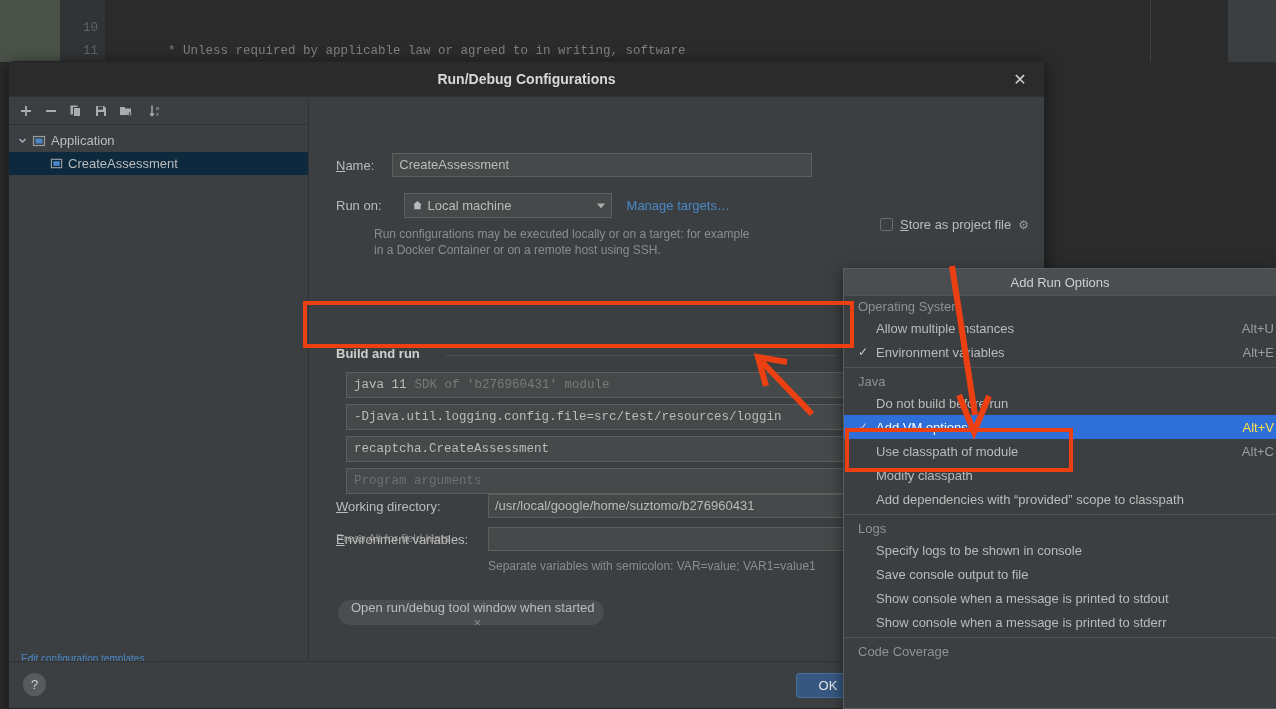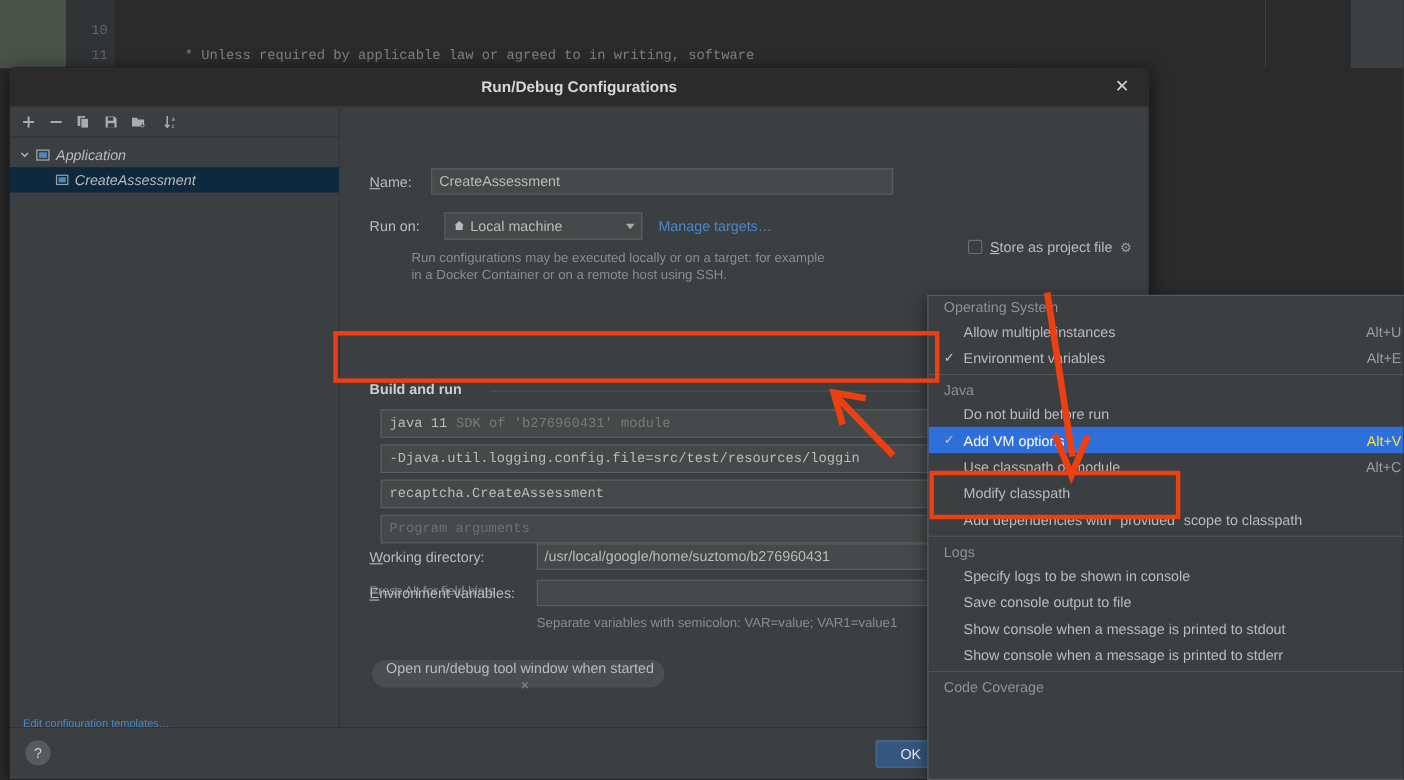--- a/index.html
+++ b/index.html
@@ -92,21 +92,21 @@
   }
   .tb-btn {
     width: 22px; height: 22px;
     display: flex; align-items: center; justify-content: center;
     cursor: pointer;
   }
   .tb-btn svg { display: block; }
   #cfg-tree { padding-top: 4px; }
   .tree-row {
     height: 23px; display: flex; align-items: center;
-    padding-left: 6px; cursor: pointer; font-style: italic;
+    padding-left: 6px; cursor: pointer;
   }
   .tree-row.selected { background: #0d293e; }
   .chevron {
     width: 14px; display: flex; align-items: center; justify-content: center;
     color: #a9b7c6;
   }
   .tree-label { margin-left: 5px; color: #bbbbbb; }
   .tree-row.child { padding-left: 41px; }
   #edit-templates {
     position: absolute; left: 12px; bottom: 10px;
@@ -388,21 +388,21 @@
     </div>
 
     <div id="store-chk">
       <span class="cbox"></span>
       <span><u>S</u>tore as project file</span>
       <span class="gear">⚙</span>
     </div>
 
     <div class="form-row" style="left:26px; top:95px;">
       <span class="flabel">Run on:</span>
-      <div class="combo" style="width:180px; margin-left:22px;">
+      <div class="combo" style="width:208px; margin-left:22px;">
         <span style="margin-right:5px;display:flex;align-items:center">
           <svg width="11" height="11" viewBox="0 0 12 12">
               <path d="M6 1L1.3 5.2h1.2V10h6.9V5.2h1.3z" fill="#b8bbbe"></path>
             </svg>
         </span>
         <span>Local machine</span>
         <span class="caret"></span>
       </div>
       <span class="link" style="margin-left:15px;">Manage targets…</span>
     </div>
@@ -462,20 +462,21 @@
     <div id="content-scrollbar"></div>
   </div>
 
   <div id="bottom-bar">
     <div id="help-btn">?</div>
     <div id="ok-btn">OK</div>
   </div>
 </div>
 
 <div id="popup">
+  <div id="popup-header">Add Run Options</div>
   <div id="popup-body">
       <div class="grp-title">Operating System</div>
       <div class="mitem">
         <span class="chk"></span>
         <span>Allow multiple instances</span>
         <span class="sc">Alt+U</span>
       </div>
       <div class="mitem">
         <span class="chk">✓</span>
         <span>Environment variables</span>

